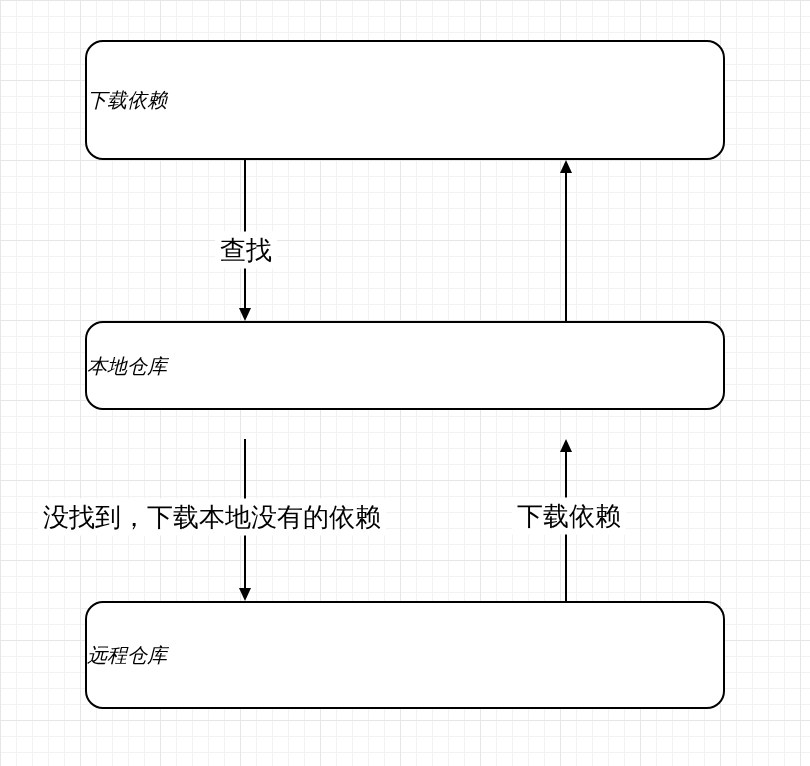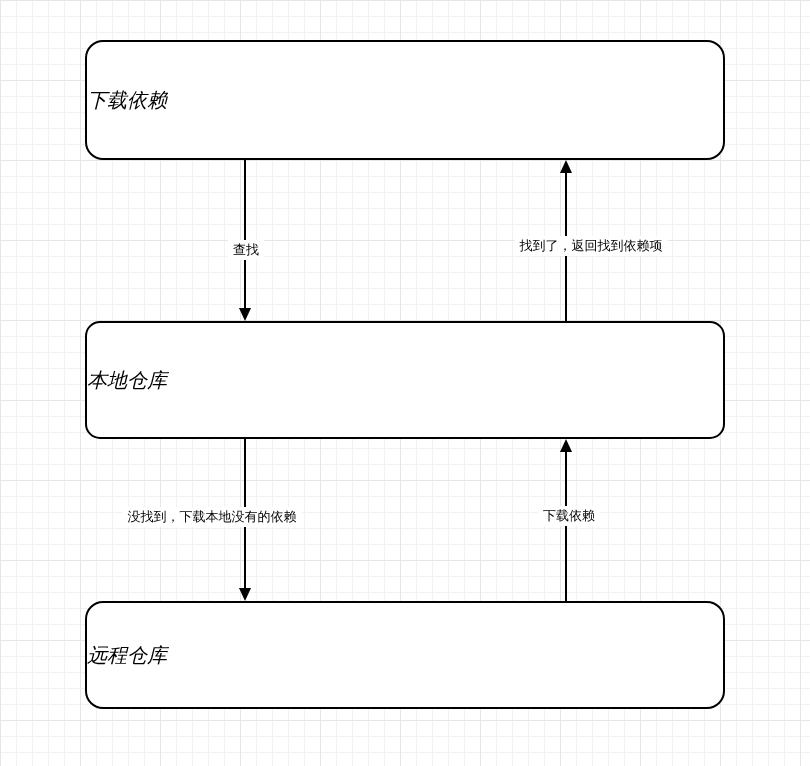--- a/index.html
+++ b/index.html
@@ -42,21 +42,21 @@
     align-items: center;
     justify-content: flex-start;
     font-style: italic;
   }
   .node-label {
     font-size: 20px;
     line-height: 1.3;
     white-space: nowrap;
   }
   .node-download { top: 40px;  height: 120px; }
-  .node-local    { top: 321px; height: 118px; border-radius: 15px; }
+  .node-local    { top: 321px; height: 89px; }
   .node-remote   { top: 601px; height: 108px; }
 
   .arrow {
     position: absolute;
     width: 12px;
   }
   .arrow .line {
     position: absolute;
     left: 5px;
     width: 2px;
@@ -78,21 +78,21 @@
   .arrow-search        { left: 239px; top: 160px; height: 161px; }
   .arrow-found-return  { left: 560px; top: 160px; height: 161px; }
   .arrow-not-found     { left: 239px; top: 439px; height: 162px; }
   .arrow-return-dep    { left: 560px; top: 439px; height: 162px; }
 
   .edge-label {
     position: absolute;
     transform: translate(-50%, -50%);
     background: var(--canvas-bg);
     padding: 1px 5px;
-    font-size: 13px;
+    font-size: 26px;
     white-space: nowrap;
   }
   .label-search       { left: 246px; top: 250px; }
   .label-found-return { left: 591px; top: 246px; }
   .label-not-found    { left: 212px; top: 517px; text-align: right; }
   .label-return-dep   { left: 569px; top: 516px; }
 </style>
 </head>
 <body>
 
@@ -124,17 +124,16 @@
     <div class="line"></div>
     <div class="head"></div>
   </div>
 
   <div class="arrow up arrow-return-dep">
     <div class="line"></div>
     <div class="head"></div>
   </div>
 
   <div class="edge-label label-search">查找</div>
-  <div class="edge-label label-found-return">找到了，返回找到依赖项</div>
   <div class="edge-label label-not-found">没找到，下载本地没有的依赖</div>
   <div class="edge-label label-return-dep">下载依赖</div>
 
 </div>
 
 </body></html>

